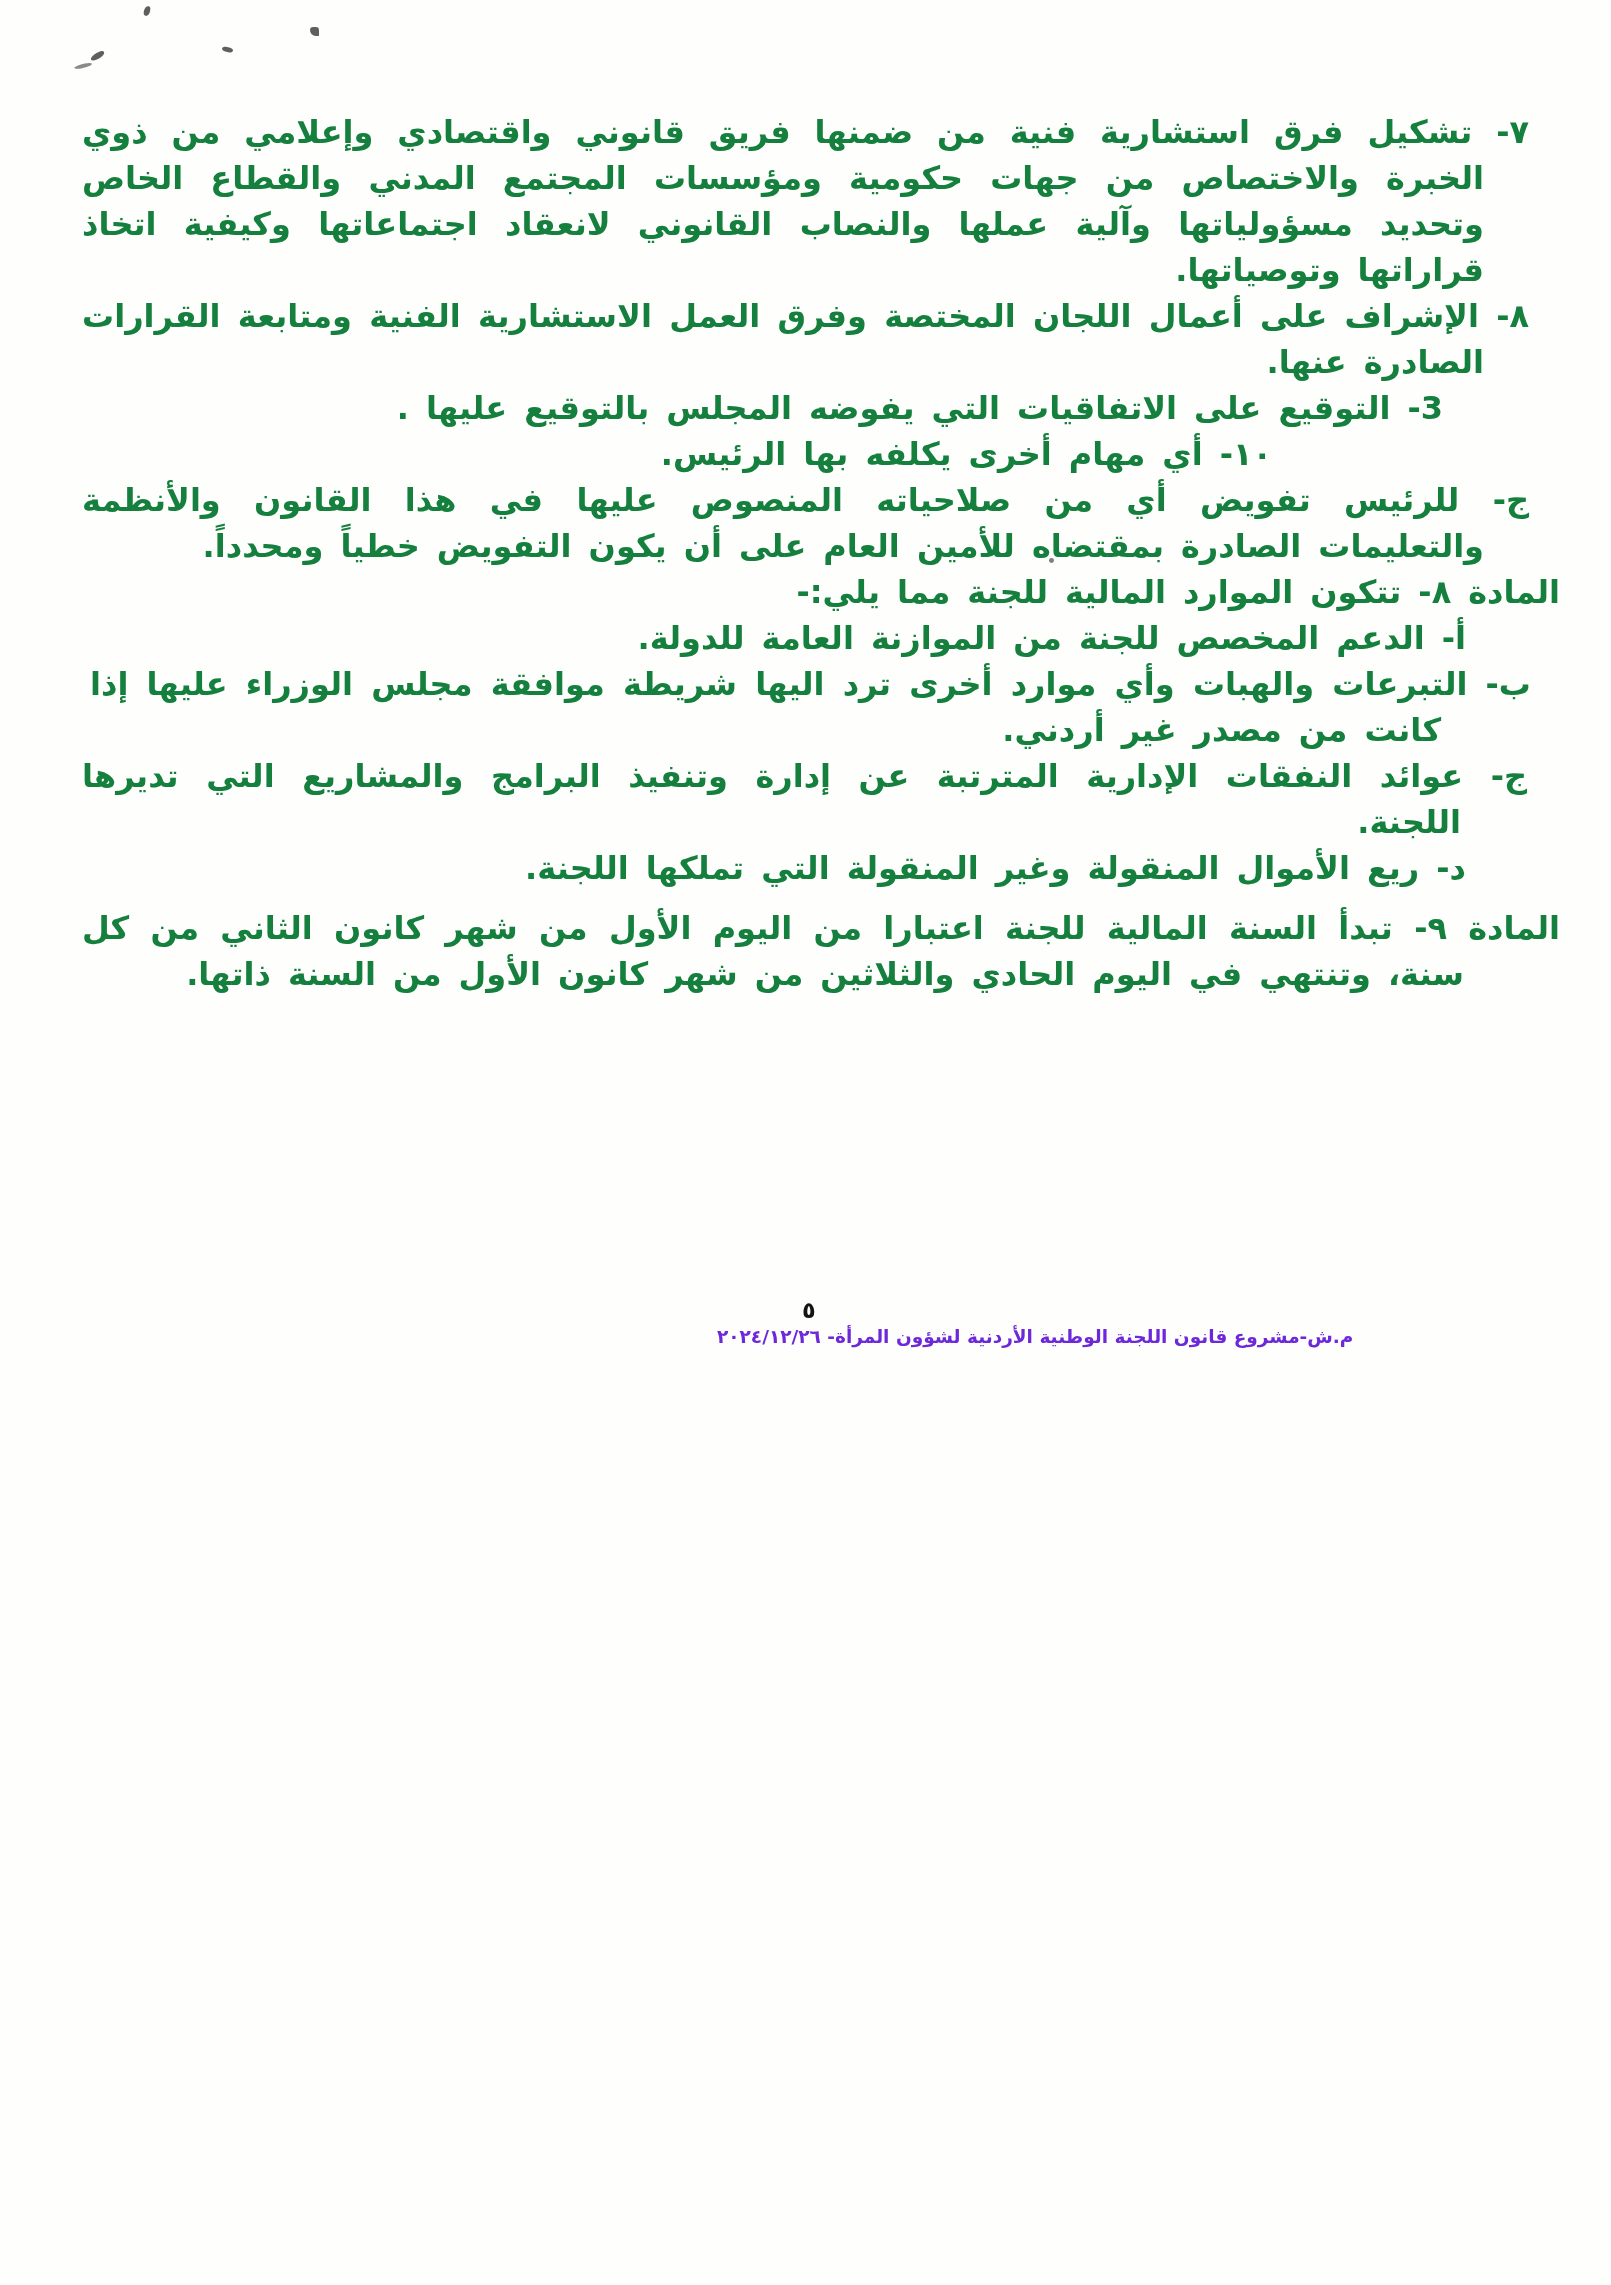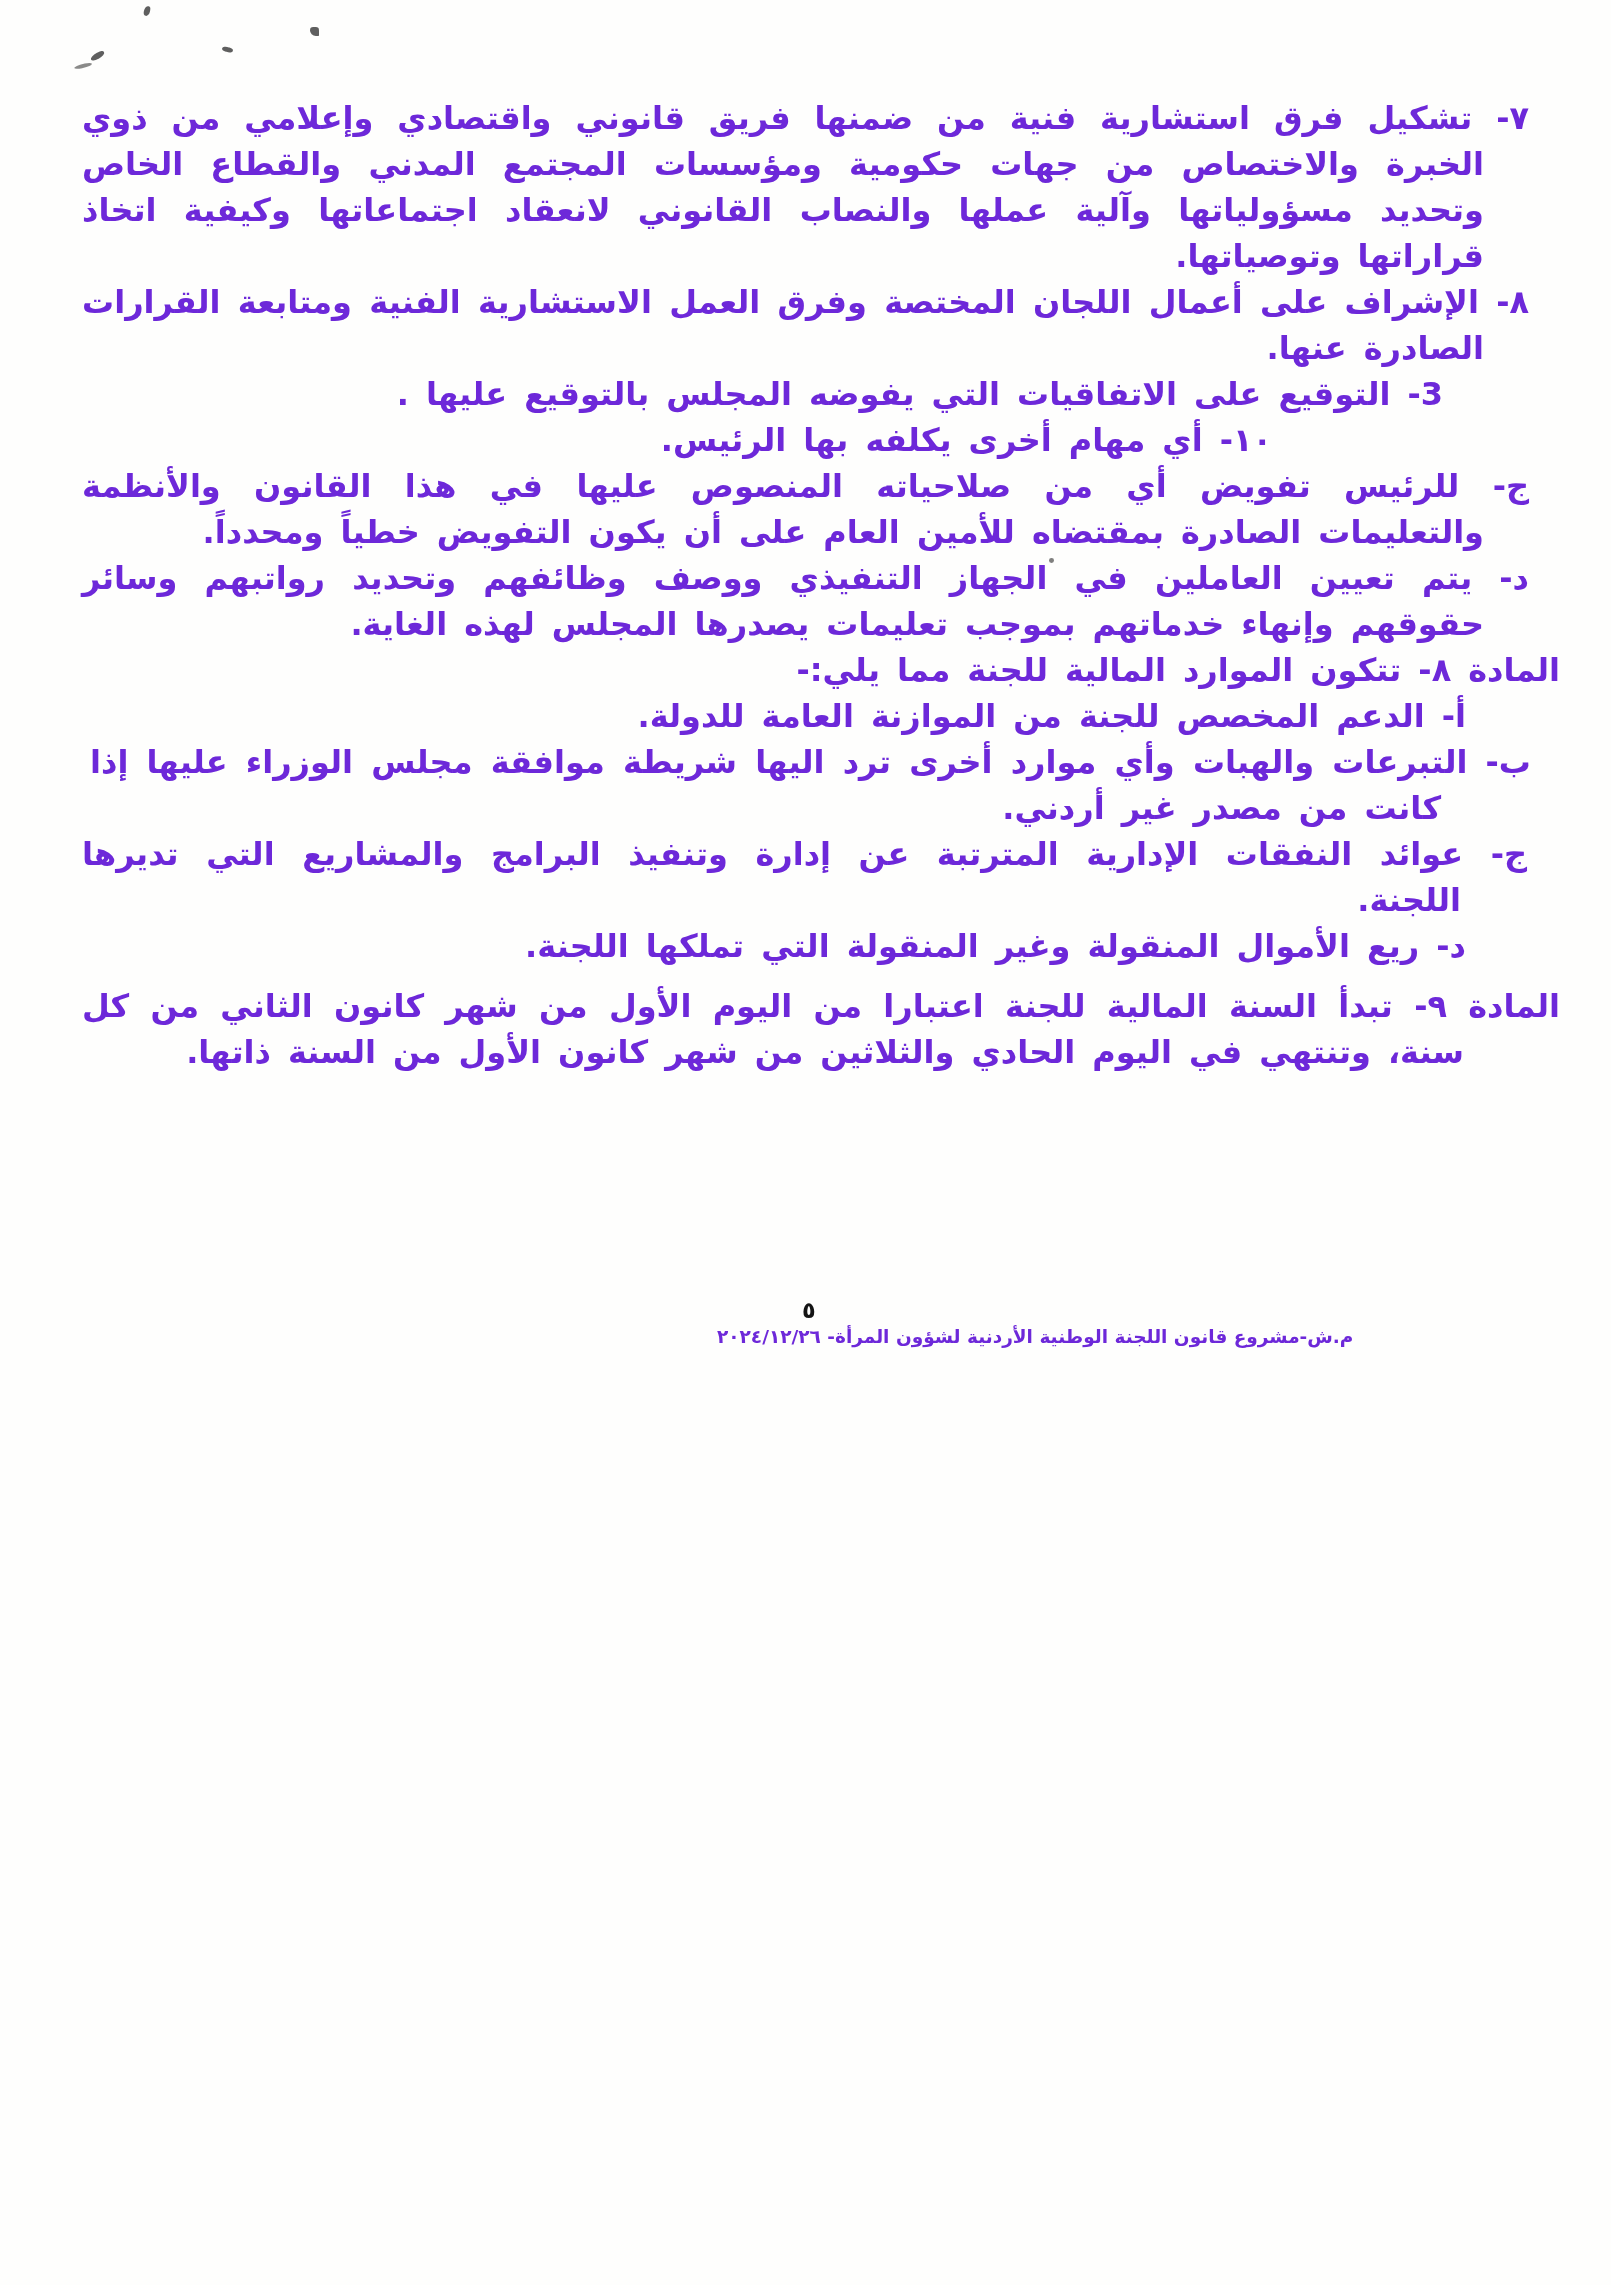--- a/index.html
+++ b/index.html
@@ -17,30 +17,30 @@
   .sheet {
     position: absolute;
     top: 0; left: 0;
     width: 1611px;
     height: 2286px;
     background: #fefefdff;
     color: #161616;
   }
   .content {
     position: absolute;
-    top: 95px;
+    top: 109px;
     right: 51px;
     width: 1478px;
     direction: rtl;
     text-align: justify;
     font-size: 32px;
     font-weight: 700;
     line-height: 46px;
     word-spacing: 5.9px;
-    color: #6d28d9;
+    color: #15803d;
   }
   .para { margin: 0; }
 
   
   .hang-lvl1 { padding-right: 76px; text-indent: -45px; }
 
   
   .line-lvl2 { padding-right: 117px; }
   .line-lvl3 { padding-right: 288px; }
 
@@ -97,21 +97,20 @@
   <div class="artifact a4"></div>
   <div class="artifact a5"></div>
   <div class="artifact a6"></div>
 
   <div class="content">
     <p class="para hang-lvl1">٧- تشكيل فرق استشارية فنية من ضمنها فريق قانوني واقتصادي وإعلامي من ذوي الخبرة والاختصاص من جهات حكومية ومؤسسات المجتمع المدني والقطاع الخاص وتحديد مسؤولياتها وآلية عملها والنصاب القانوني لانعقاد اجتماعاتها وكيفية اتخاذ قراراتها وتوصياتها.</p>
     <p class="para hang-lvl1">٨- الإشراف على أعمال اللجان المختصة وفرق العمل الاستشارية الفنية ومتابعة القرارات الصادرة عنها.</p>
     <p class="para line-lvl2">3- التوقيع على الاتفاقيات التي يفوضه المجلس بالتوقيع عليها .</p>
     <p class="para line-lvl3">١٠- أي مهام أخرى يكلفه بها الرئيس.</p>
     <p class="para hang-lvl1">ج- للرئيس تفويض أي من صلاحياته المنصوص عليها في هذا القانون والأنظمة والتعليمات الصادرة بمقتضاه للأمين العام على أن يكون التفويض خطياً ومحدداً.</p>
-    <p class="para hang-lvl1">د- يتم تعيين العاملين في الجهاز التنفيذي ووصف وظائفهم وتحديد رواتبهم وسائر حقوقهم وإنهاء خدماتهم بموجب تعليمات يصدرها المجلس لهذه الغاية.</p>
     <p class="para article">المادة ٨- تتكون الموارد المالية للجنة مما يلي:-</p>
     <p class="para line-sub">أ- الدعم المخصص للجنة من الموازنة العامة للدولة.</p>
     <p class="para hang-sub">ب- التبرعات والهبات وأي موارد أخرى ترد اليها شريطة موافقة مجلس الوزراء عليها إذا كانت من مصدر غير أردني.</p>
     <p class="para hang-sub2">ج- عوائد النفقات الإدارية المترتبة عن إدارة وتنفيذ البرامج والمشاريع التي تديرها اللجنة.</p>
     <p class="para line-sub">د- ريع الأموال المنقولة وغير المنقولة التي تملكها اللجنة.</p>
     <p class="para article article-gap">المادة ٩- تبدأ السنة المالية للجنة اعتبارا من اليوم الأول من شهر كانون الثاني من كل سنة، وتنتهي في اليوم الحادي والثلاثين من شهر كانون الأول من السنة ذاتها.</p>
   </div>
 
   <div class="footer-num">٥</div>
   <div class="footer-ref">م.ش-مشروع قانون اللجنة الوطنية الأردنية لشؤون المرأة- ٢٠٢٤/١٢/٢٦</div>

